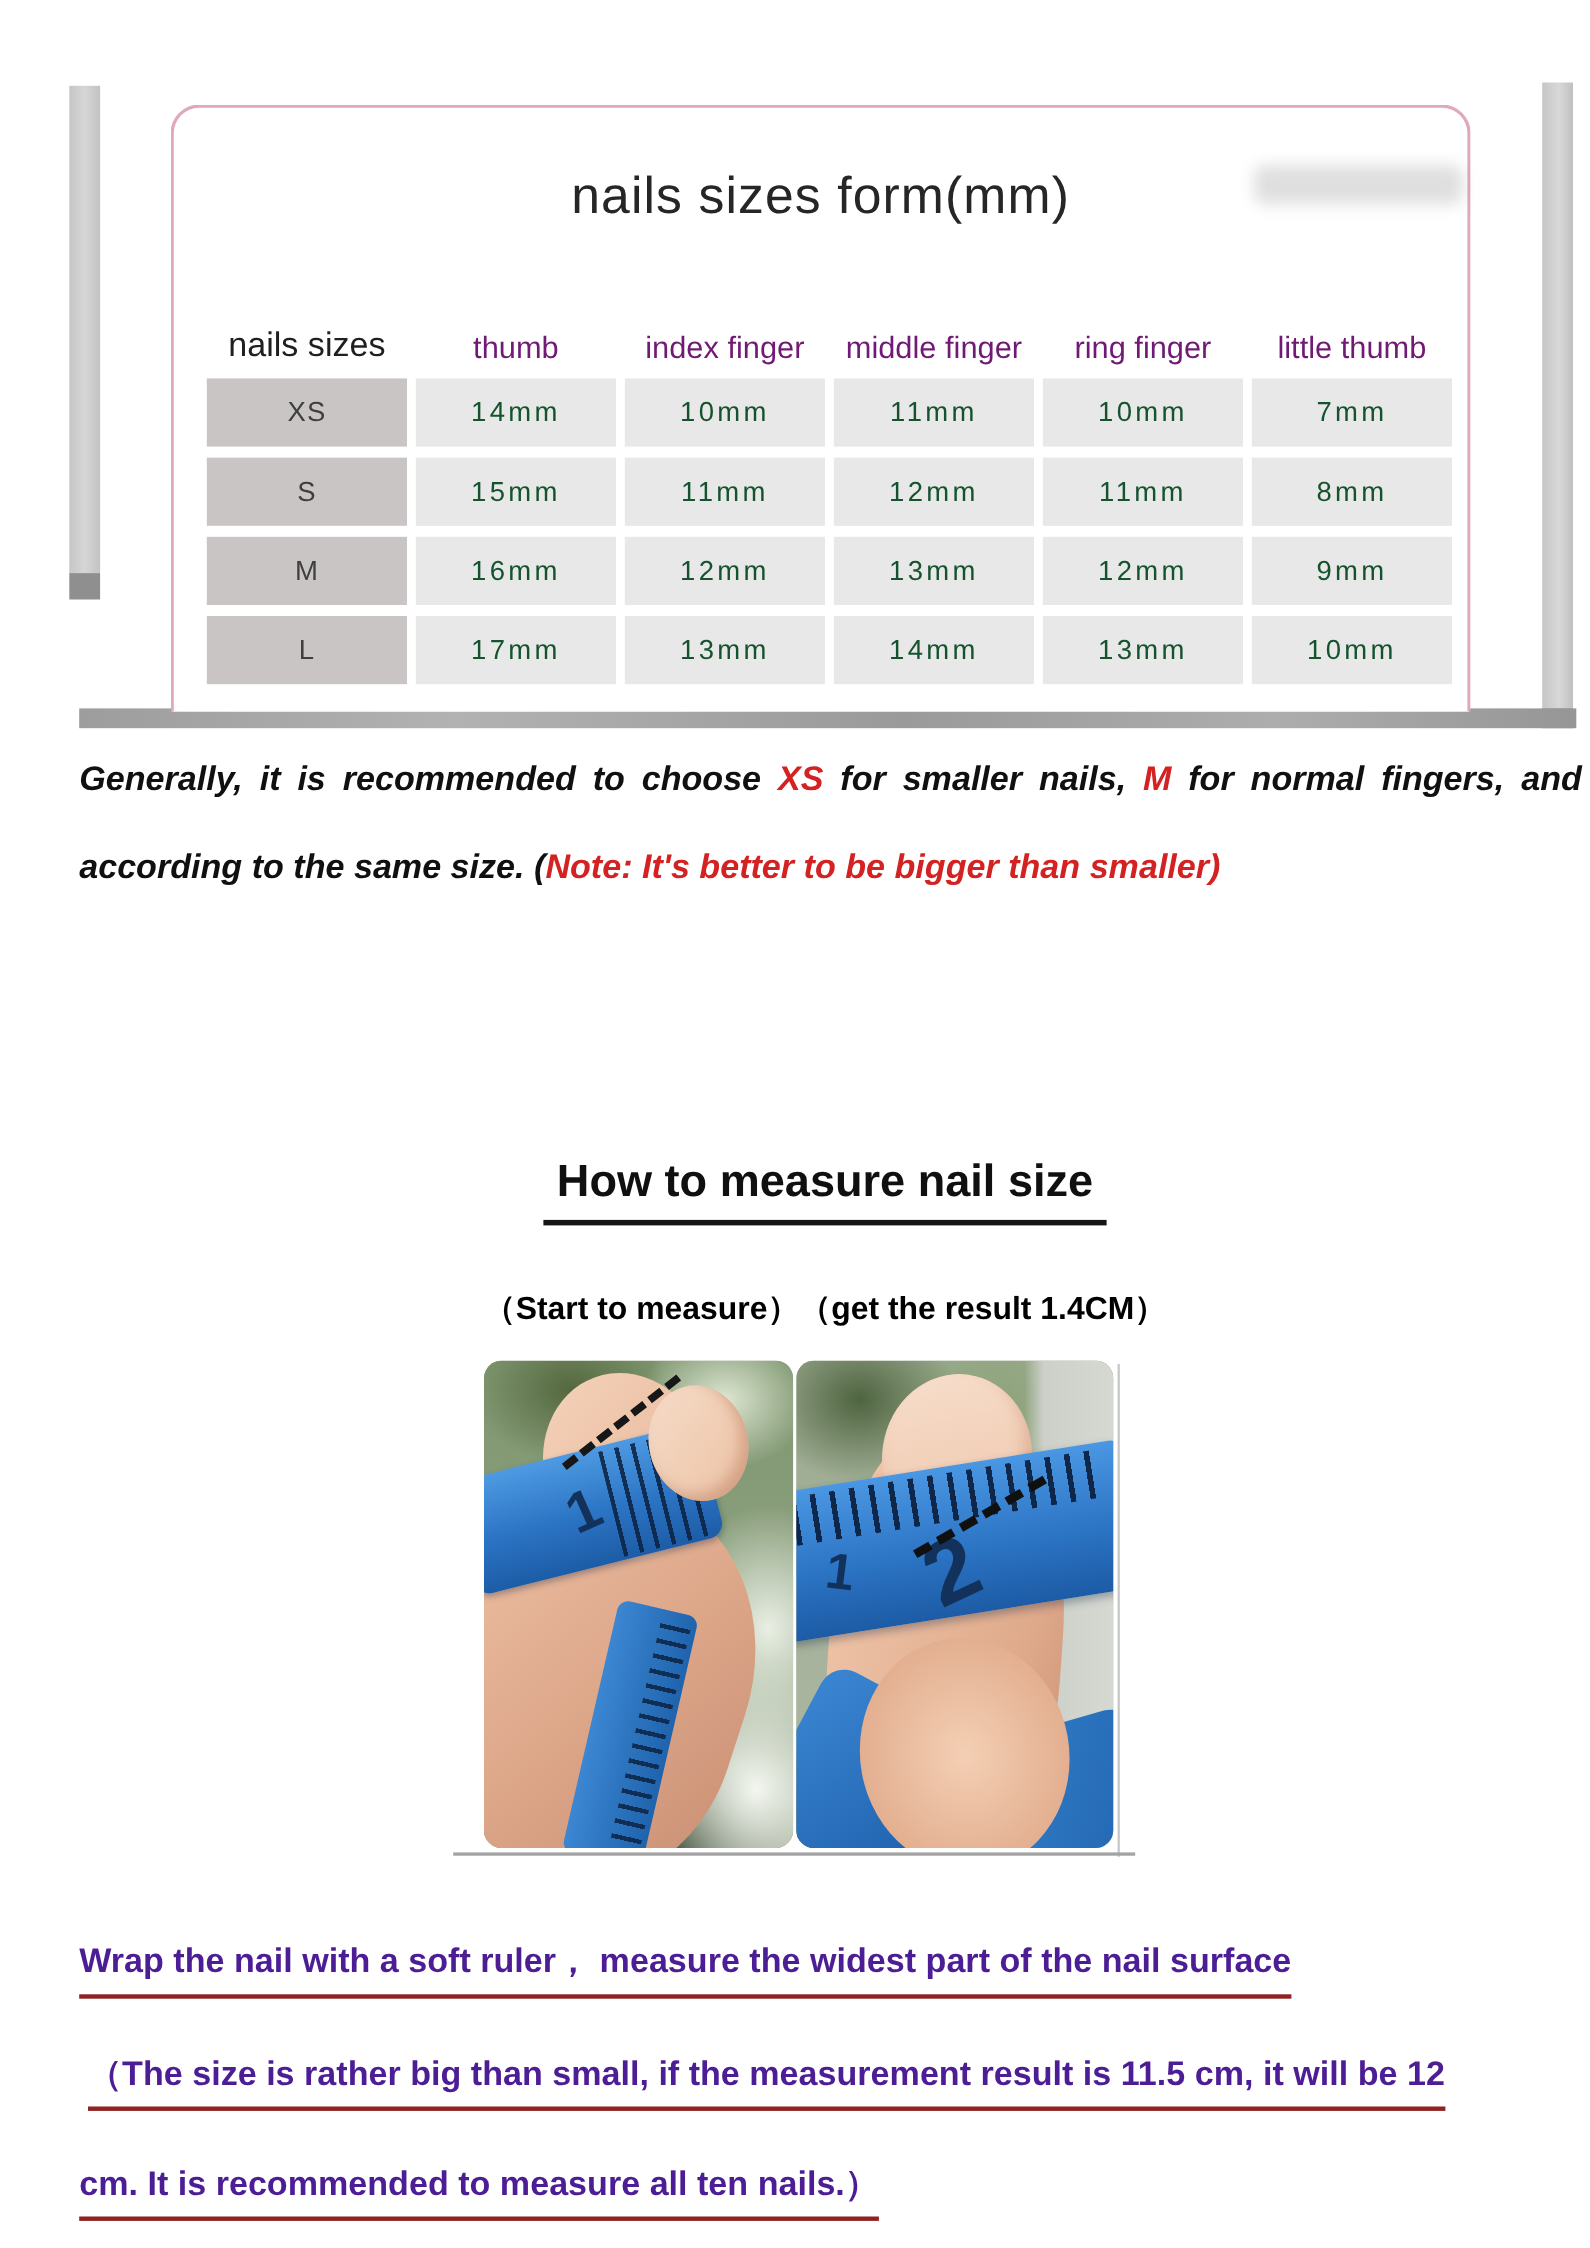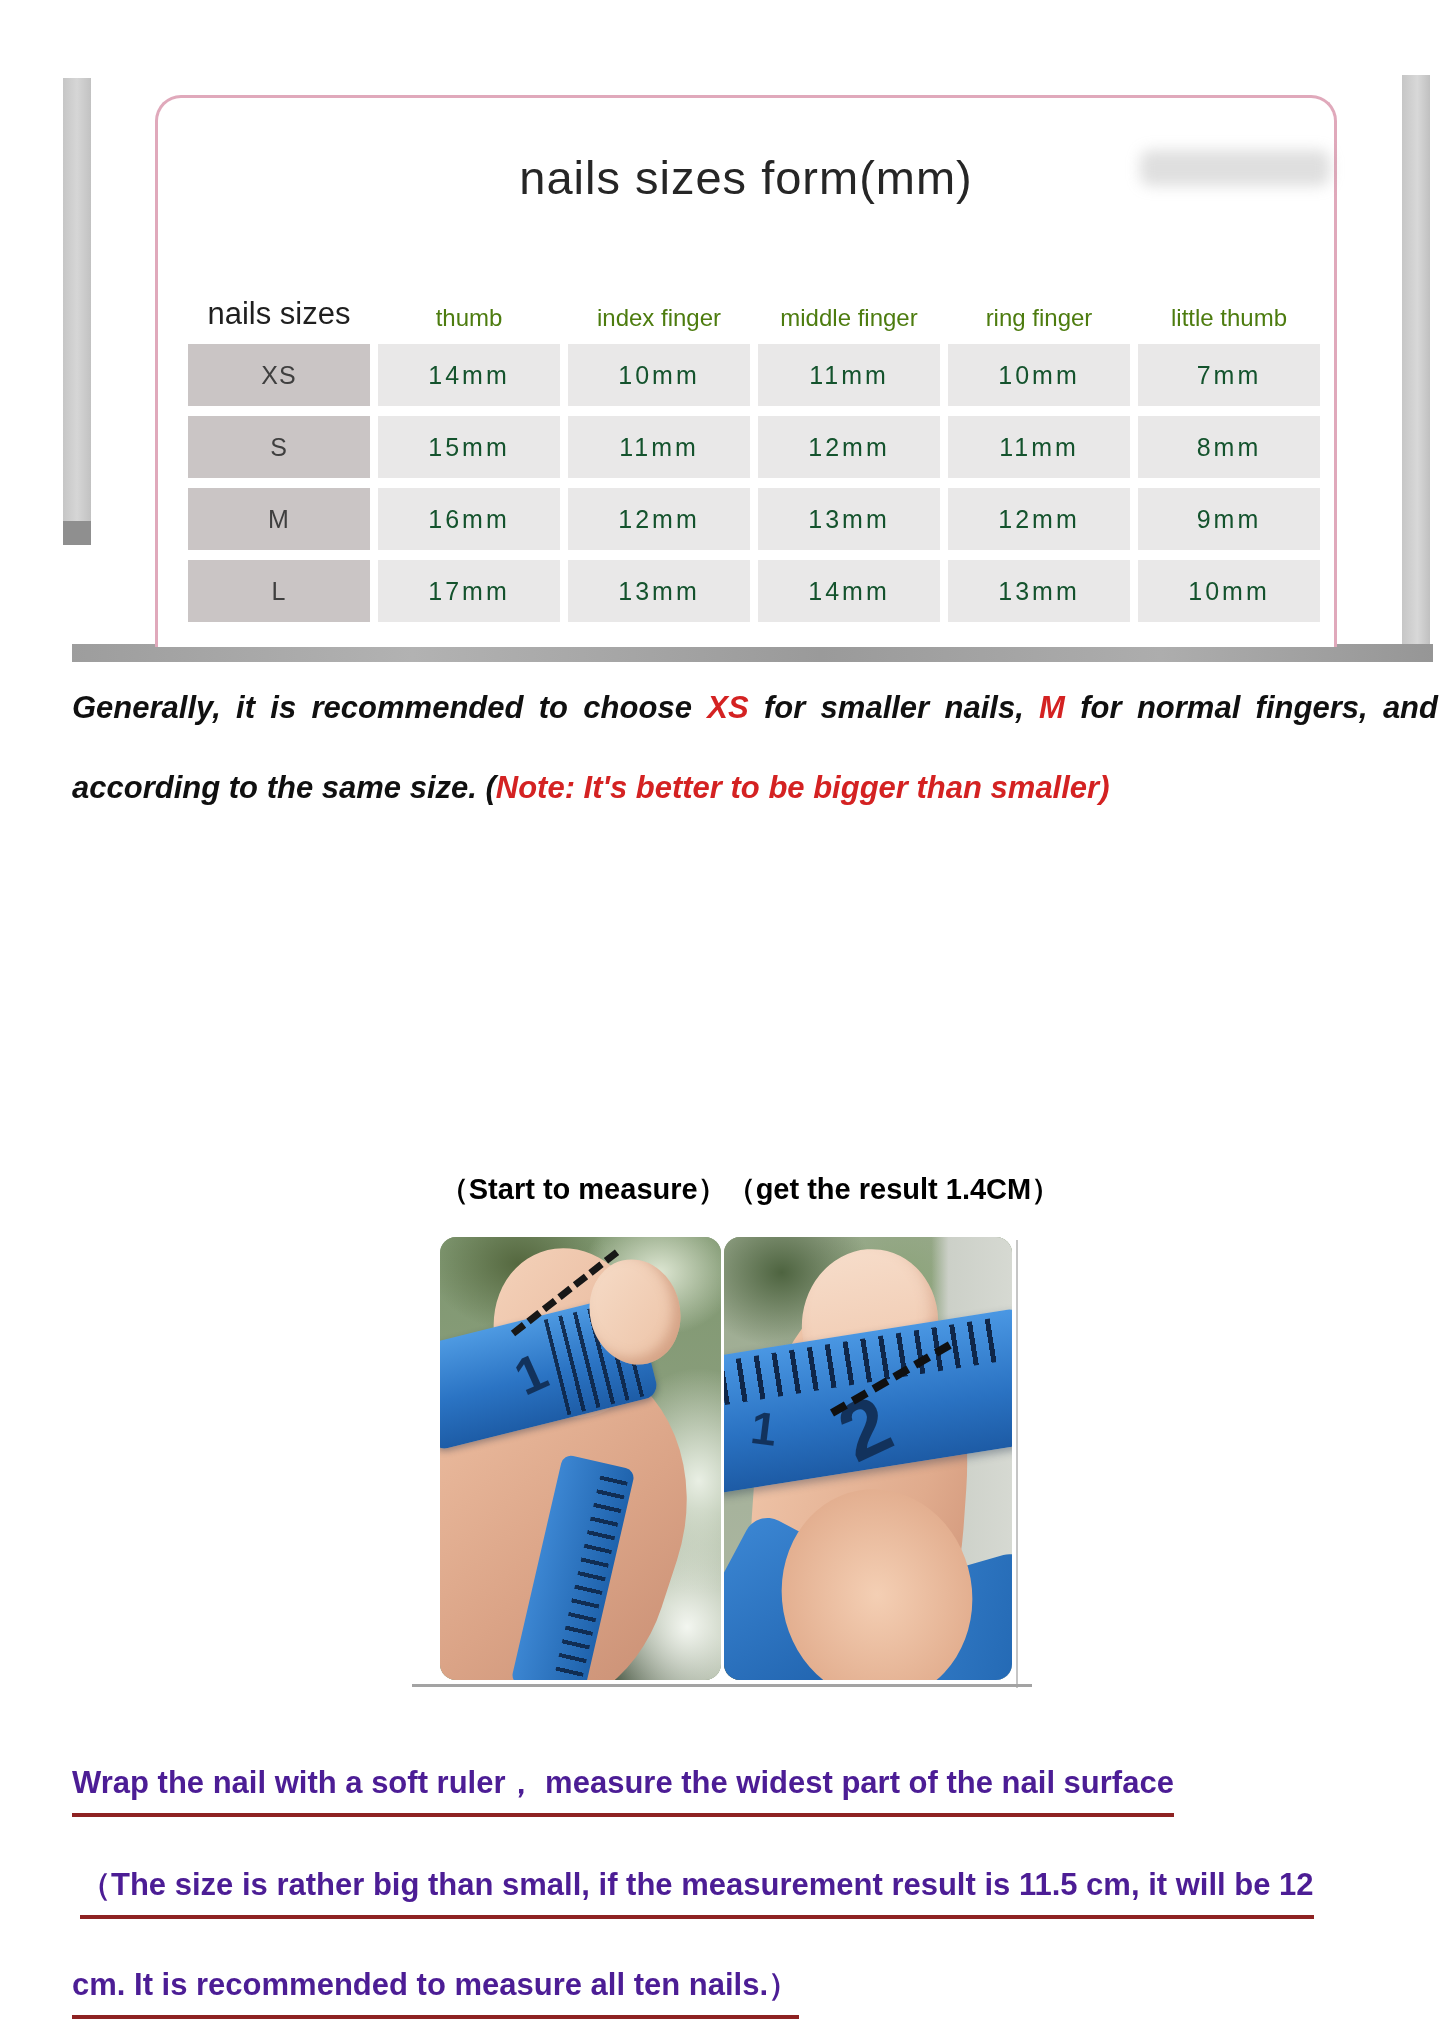--- a/index.html
+++ b/index.html
@@ -13,21 +13,21 @@
   .bar-right{left:1402px;top:75px;width:28px;height:569px;background:linear-gradient(90deg,#c6c6c6,#d8d8d8 55%,#c0c0c0);}
   .bar-right-cap{left:1402px;top:644px;width:28px;height:18px;background:#868686;}
   .strip{left:72px;top:644px;width:1361px;height:18px;background:linear-gradient(90deg,#9d9d9d,#b2b2b2 25%,#9a9a9a 55%,#adadad 80%,#969696);}
 
   
   .card{left:155px;top:95px;width:1176px;height:549px;border:3px solid #e0a9bb;border-bottom:none;border-radius:26px 26px 0 0;background:#ffffff;}
   .smudge{left:1140px;top:150px;width:190px;height:36px;background:rgba(150,150,150,.30);filter:blur(7px);border-radius:10px;}
   .card-title{left:155px;top:150px;width:1182px;text-align:center;font-size:47px;color:#262626;letter-spacing:1px;}
 
   .thead{left:188px;top:282px;width:1132px;height:52px;display:grid;grid-template-columns:repeat(6,182px);column-gap:8px;align-items:end;}
-  .th{text-align:center;font-size:24px;color:#4d7c0f;padding-bottom:2px;}
+  .th{text-align:center;font-size:28px;color:#701a75;padding-bottom:2px;}
   .th-first{font-size:31px;color:#1f1f1f;}
   .tbody{left:188px;top:344px;width:1132px;display:grid;grid-template-columns:repeat(6,182px);grid-auto-rows:62px;gap:10px 8px;}
   .lab,.val{display:flex;align-items:center;justify-content:center;font-size:25px;}
   .lab{background:#cac5c5;color:#3f3f3f;letter-spacing:1px;}
   .val{background:#e9e8e8;color:#14532d;letter-spacing:3px;}
 
   
   .intro{left:72px;top:668px;width:1366px;font-size:31px;font-weight:bold;color:#101010;font-style:italic;}
   .intro .ln{line-height:80px;text-align:justify;}
   .intro .ln.just{text-align-last:justify;}
@@ -156,20 +156,21 @@
     <div class="val">14mm</div>
     <div class="val">13mm</div>
     <div class="val">10mm</div>
   </div>
 
   <div class="abs intro">
     <div class="ln just"><span>Generally, it is recommended to choose </span><span class="red">XS</span><span> for smaller nails, </span><span class="red">M</span><span> for normal fingers, and</span></div>
     <div class="ln last"><span>according to the same size. (</span><span class="red">Note: It's better to be bigger than smaller)</span></div>
   </div>
 
+  <div class="abs measure-heading"><span>How to measure nail size</span></div>
   <div class="abs measure-caption">（Start to measure）（get the result 1.4CM）</div>
 
   <div class="abs photo photo-left">
     <div class="layer pl-bg"></div>
     <div class="layer pl-hand"></div>
     <div class="layer pl-thumb"></div>
     <div class="layer pl-tape">
       <div class="ticks"></div>
       <div class="tape-num pl-num1">1</div>
     </div>

